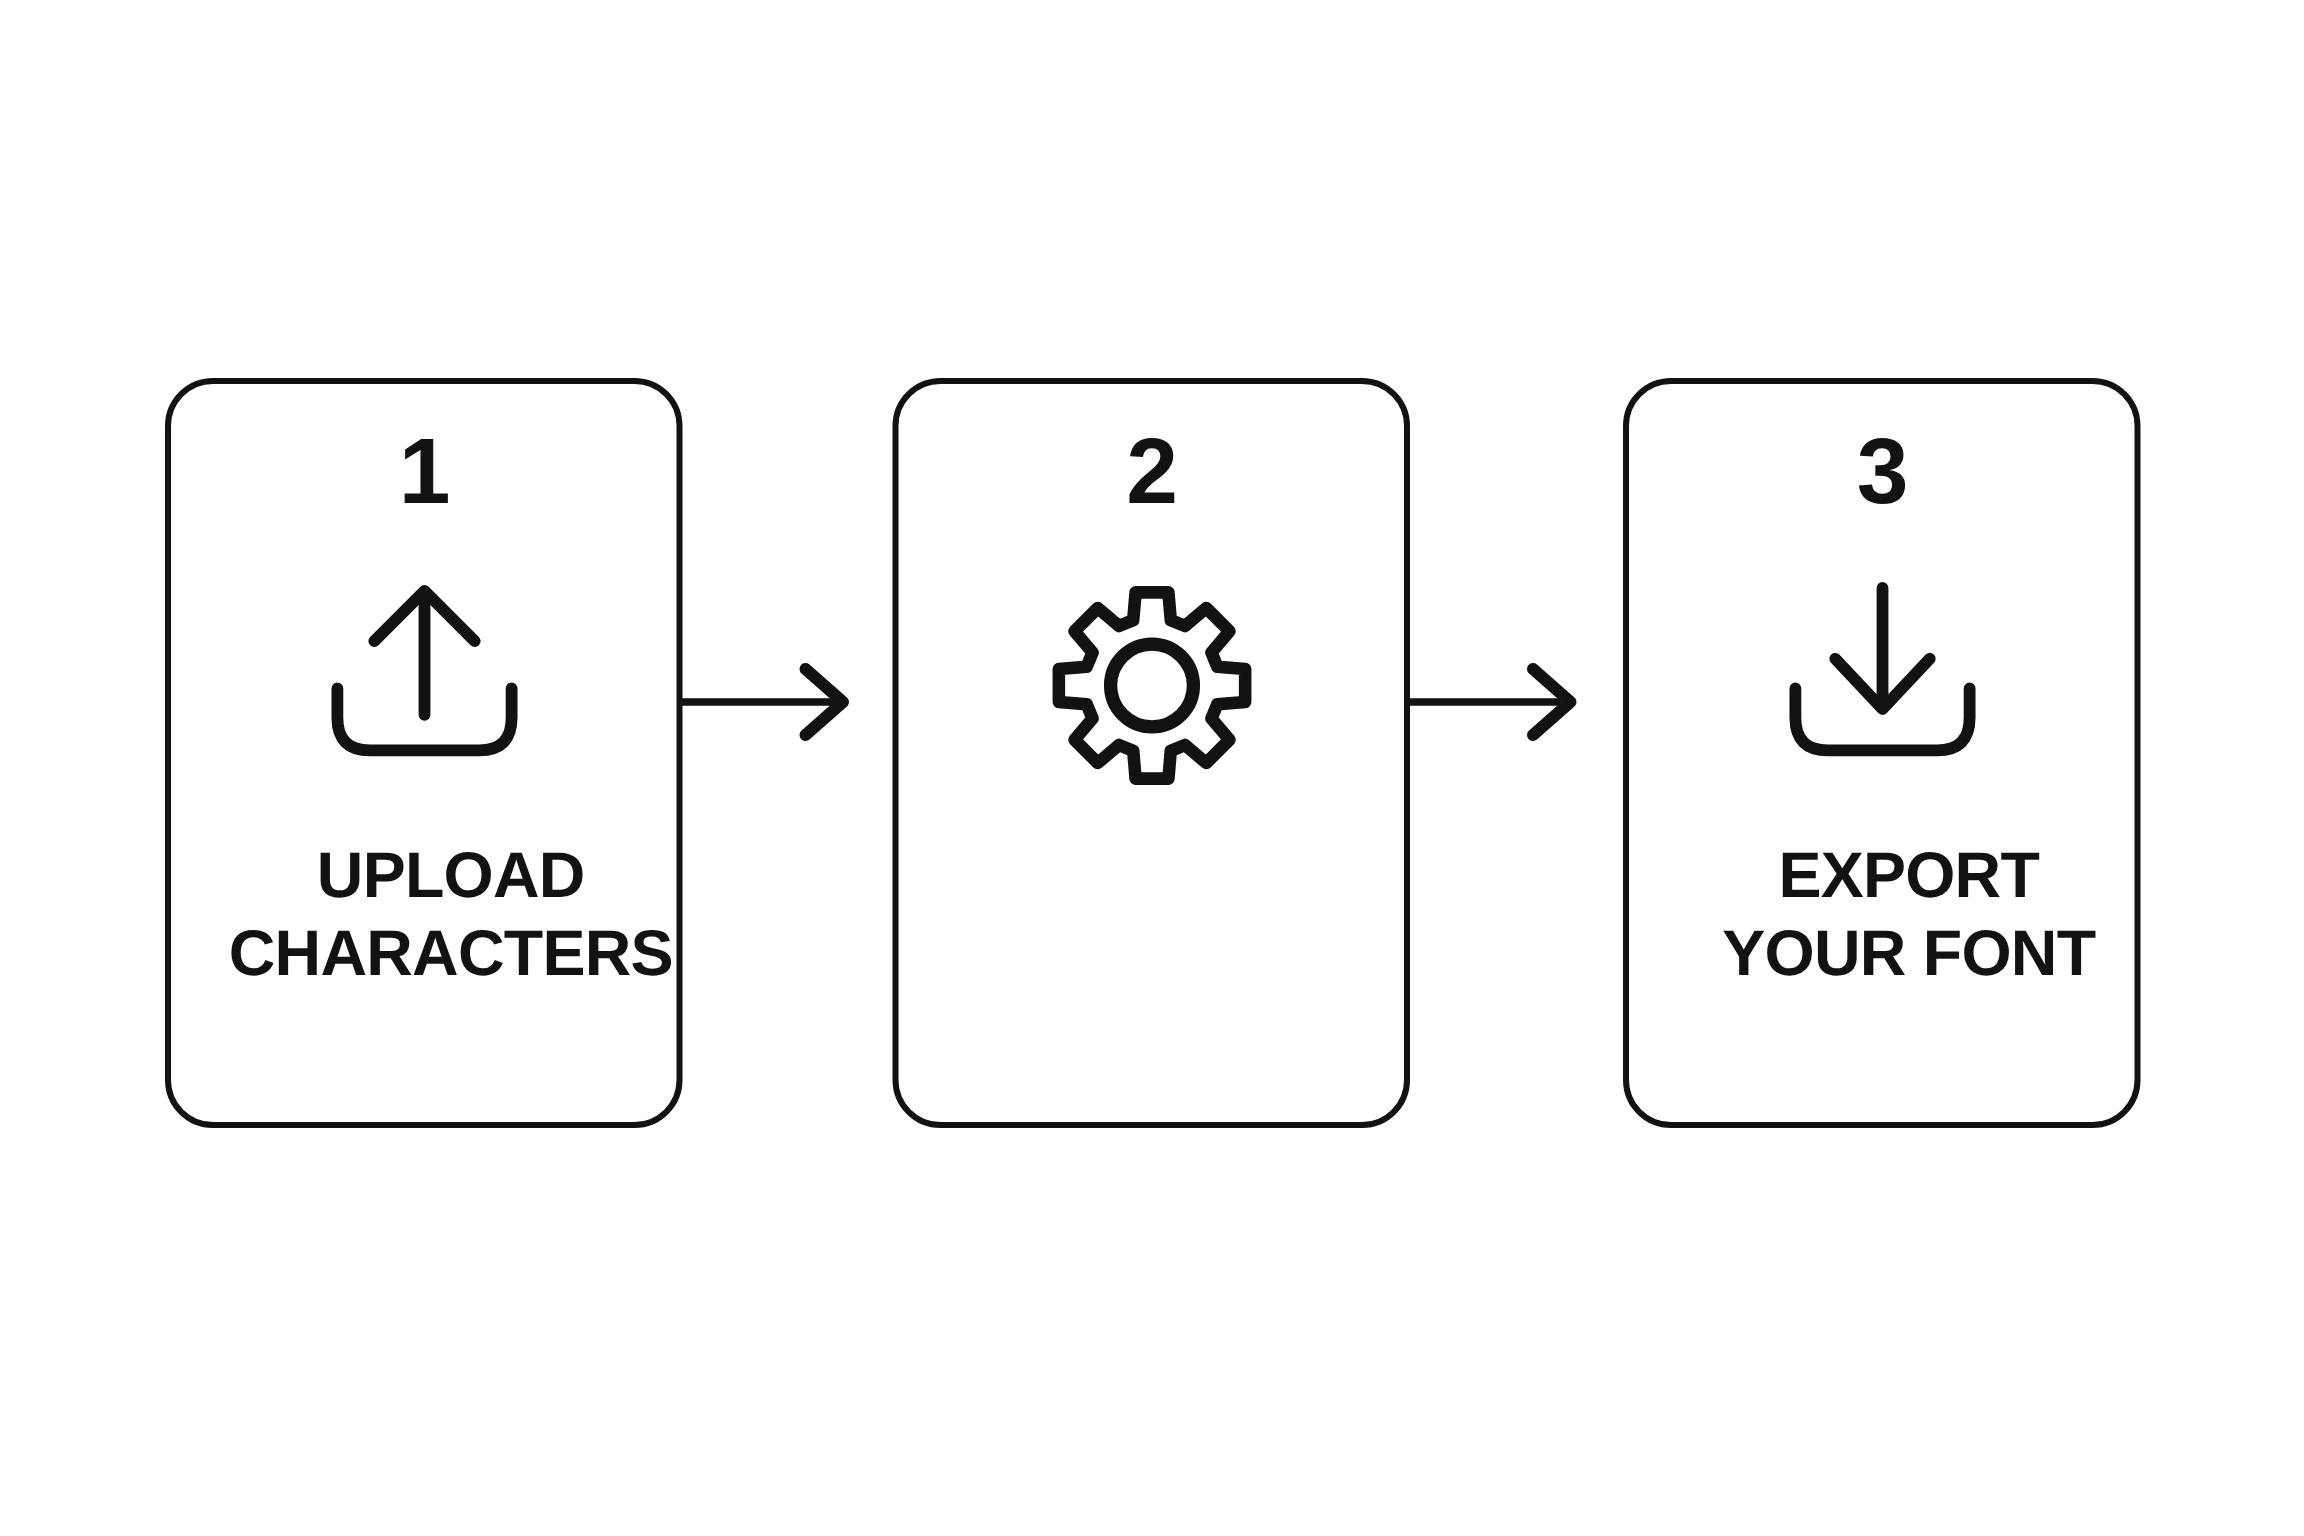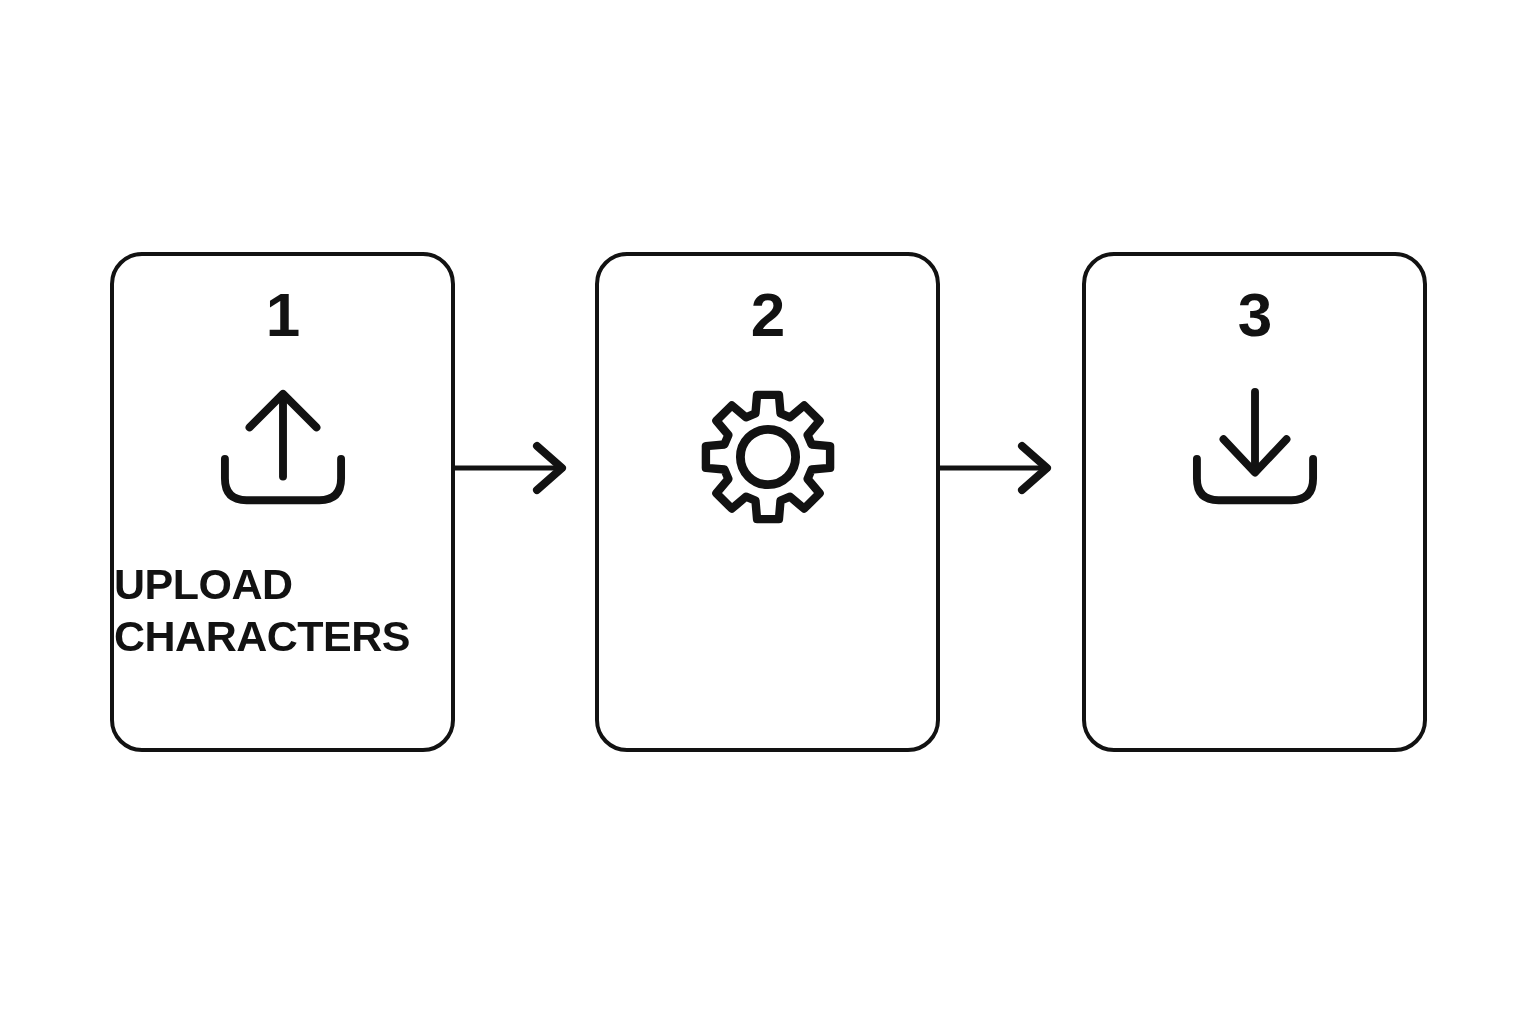--- a/index.html
+++ b/index.html
@@ -35,25 +35,27 @@
   }
   .step-icon {
     position:absolute;
     top:132px;
     left:50%;
     transform:translateX(-50%);
   }
   .step-label {
     position:absolute;
     top:302px; left:0; right:0;
+    text-align:center;
     font-size:43px;
     line-height:52px;
     font-weight:700;
     letter-spacing:-0.5px;
     white-space:pre-line;
+    padding-left:36px;
   }
   .connector {
     position:absolute;
     top:440px;
     width:115px;
     height:56px;
   }
   .connector.c-1 { left:453px; }
   .connector.c-2 { left:938px; }
   svg { display:block; color:var(--ink); }
@@ -106,15 +108,17 @@
 
   <section class="card pos-3">
     <div class="step-num">3</div>
     <div class="step-icon">
       <svg width="128" height="126" viewBox="0 0 130 128" fill="none" stroke="currentColor" stroke-width="8" stroke-linecap="round" stroke-linejoin="round">
         <path d="M6,72 V92 Q6,114 28,114 H102 Q124,114 124,92 V72"></path>
         <path d="M65,4 V82"></path>
         <path d="M33,52 L65,86 L97,52"></path>
       </svg>
     </div>
+    <div class="step-label">EXPORT
+YOUR FONT</div>
   </section>
 
 </div>
 
 </body></html>

